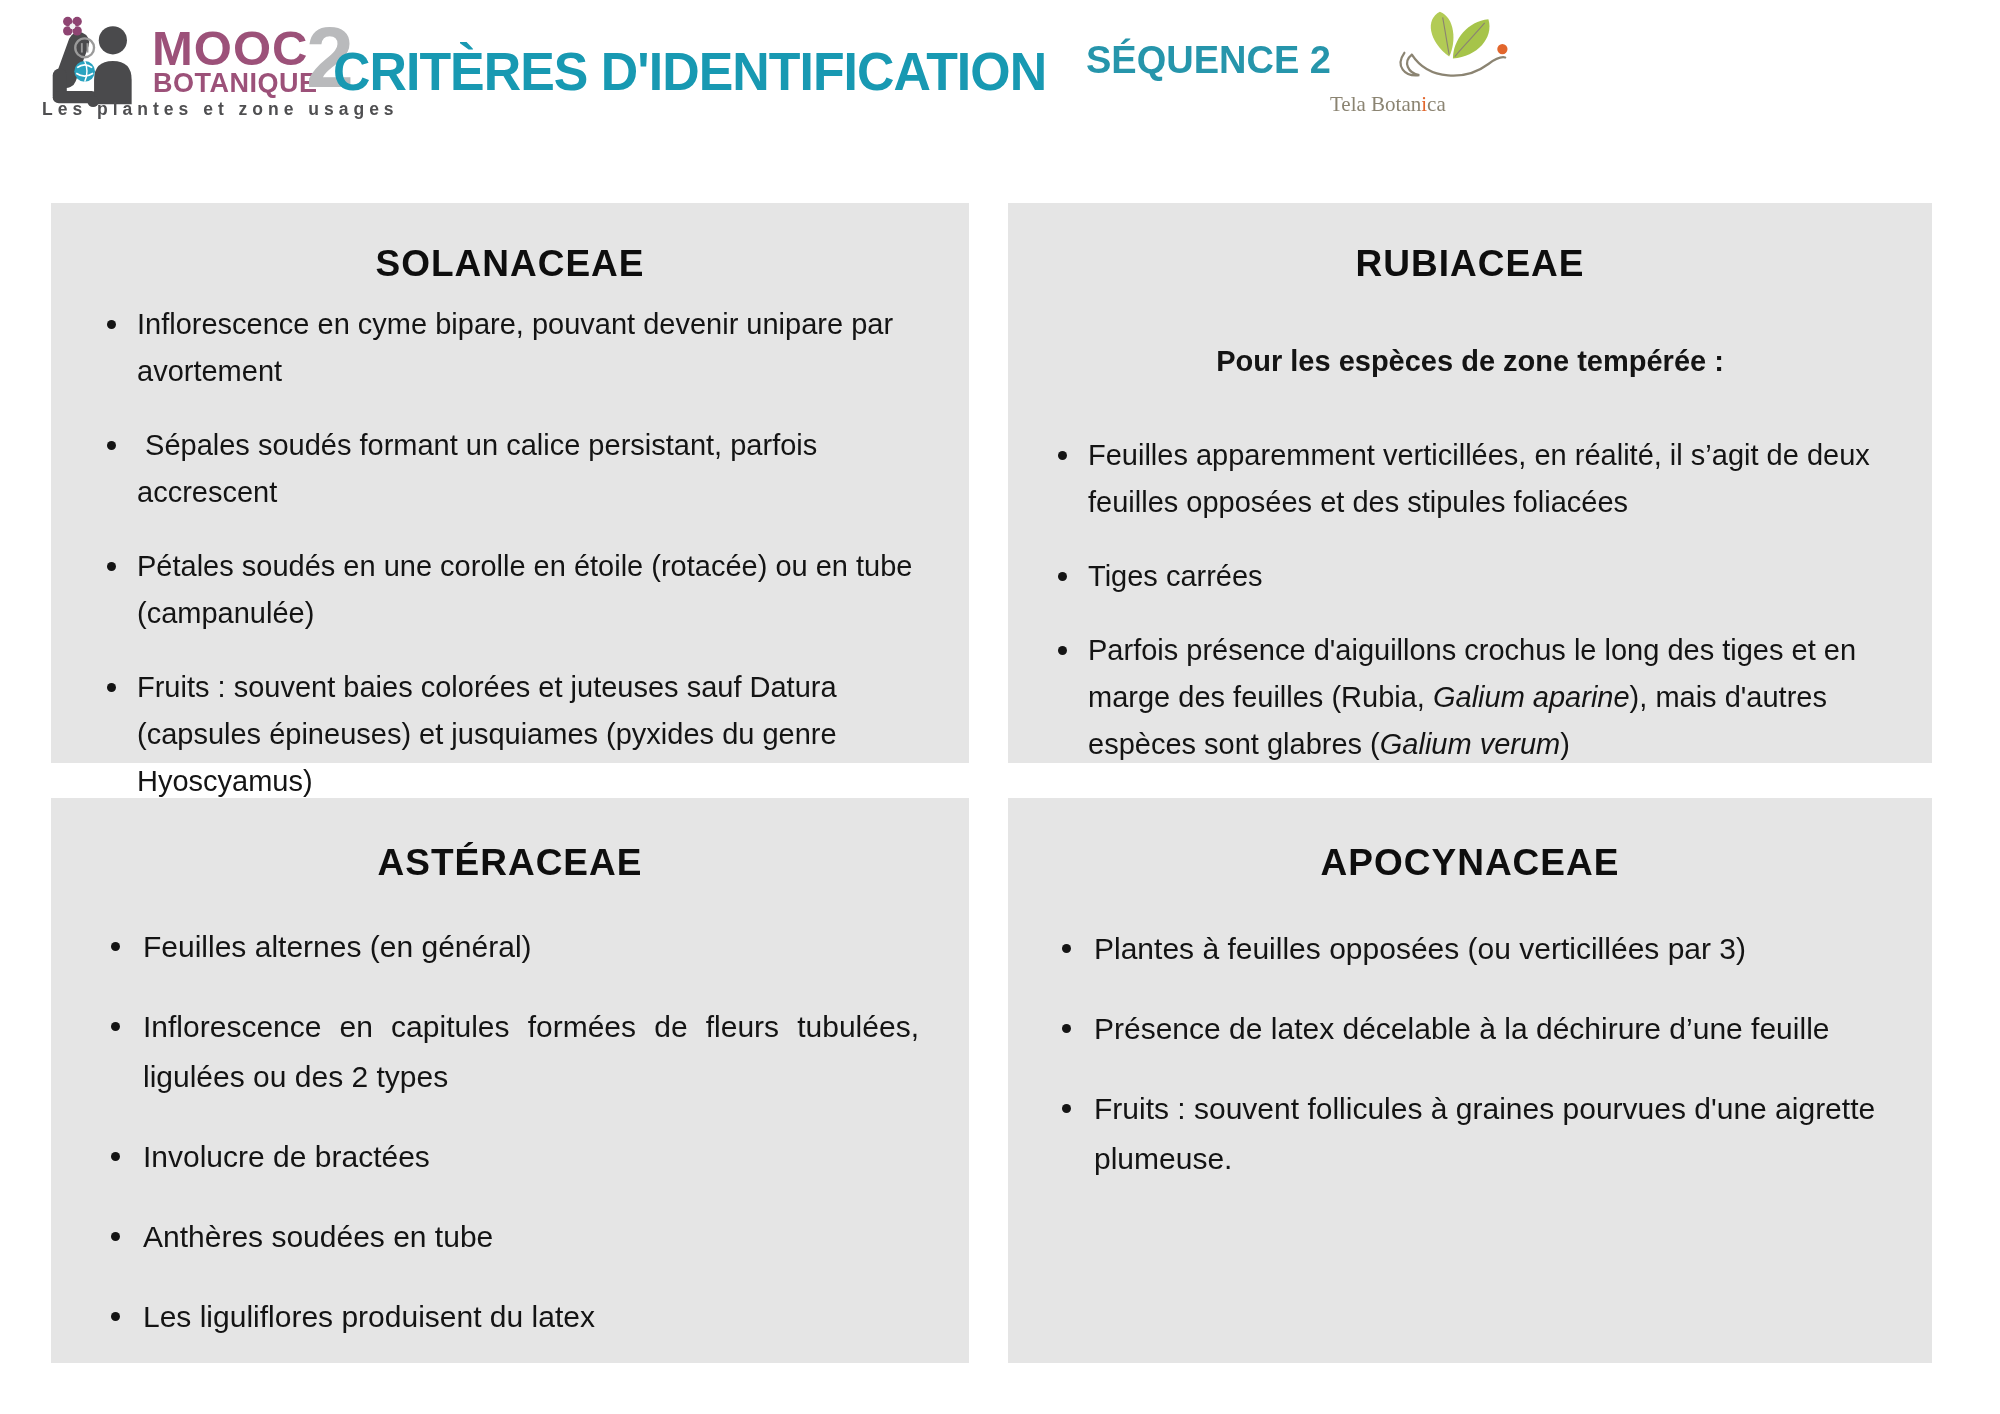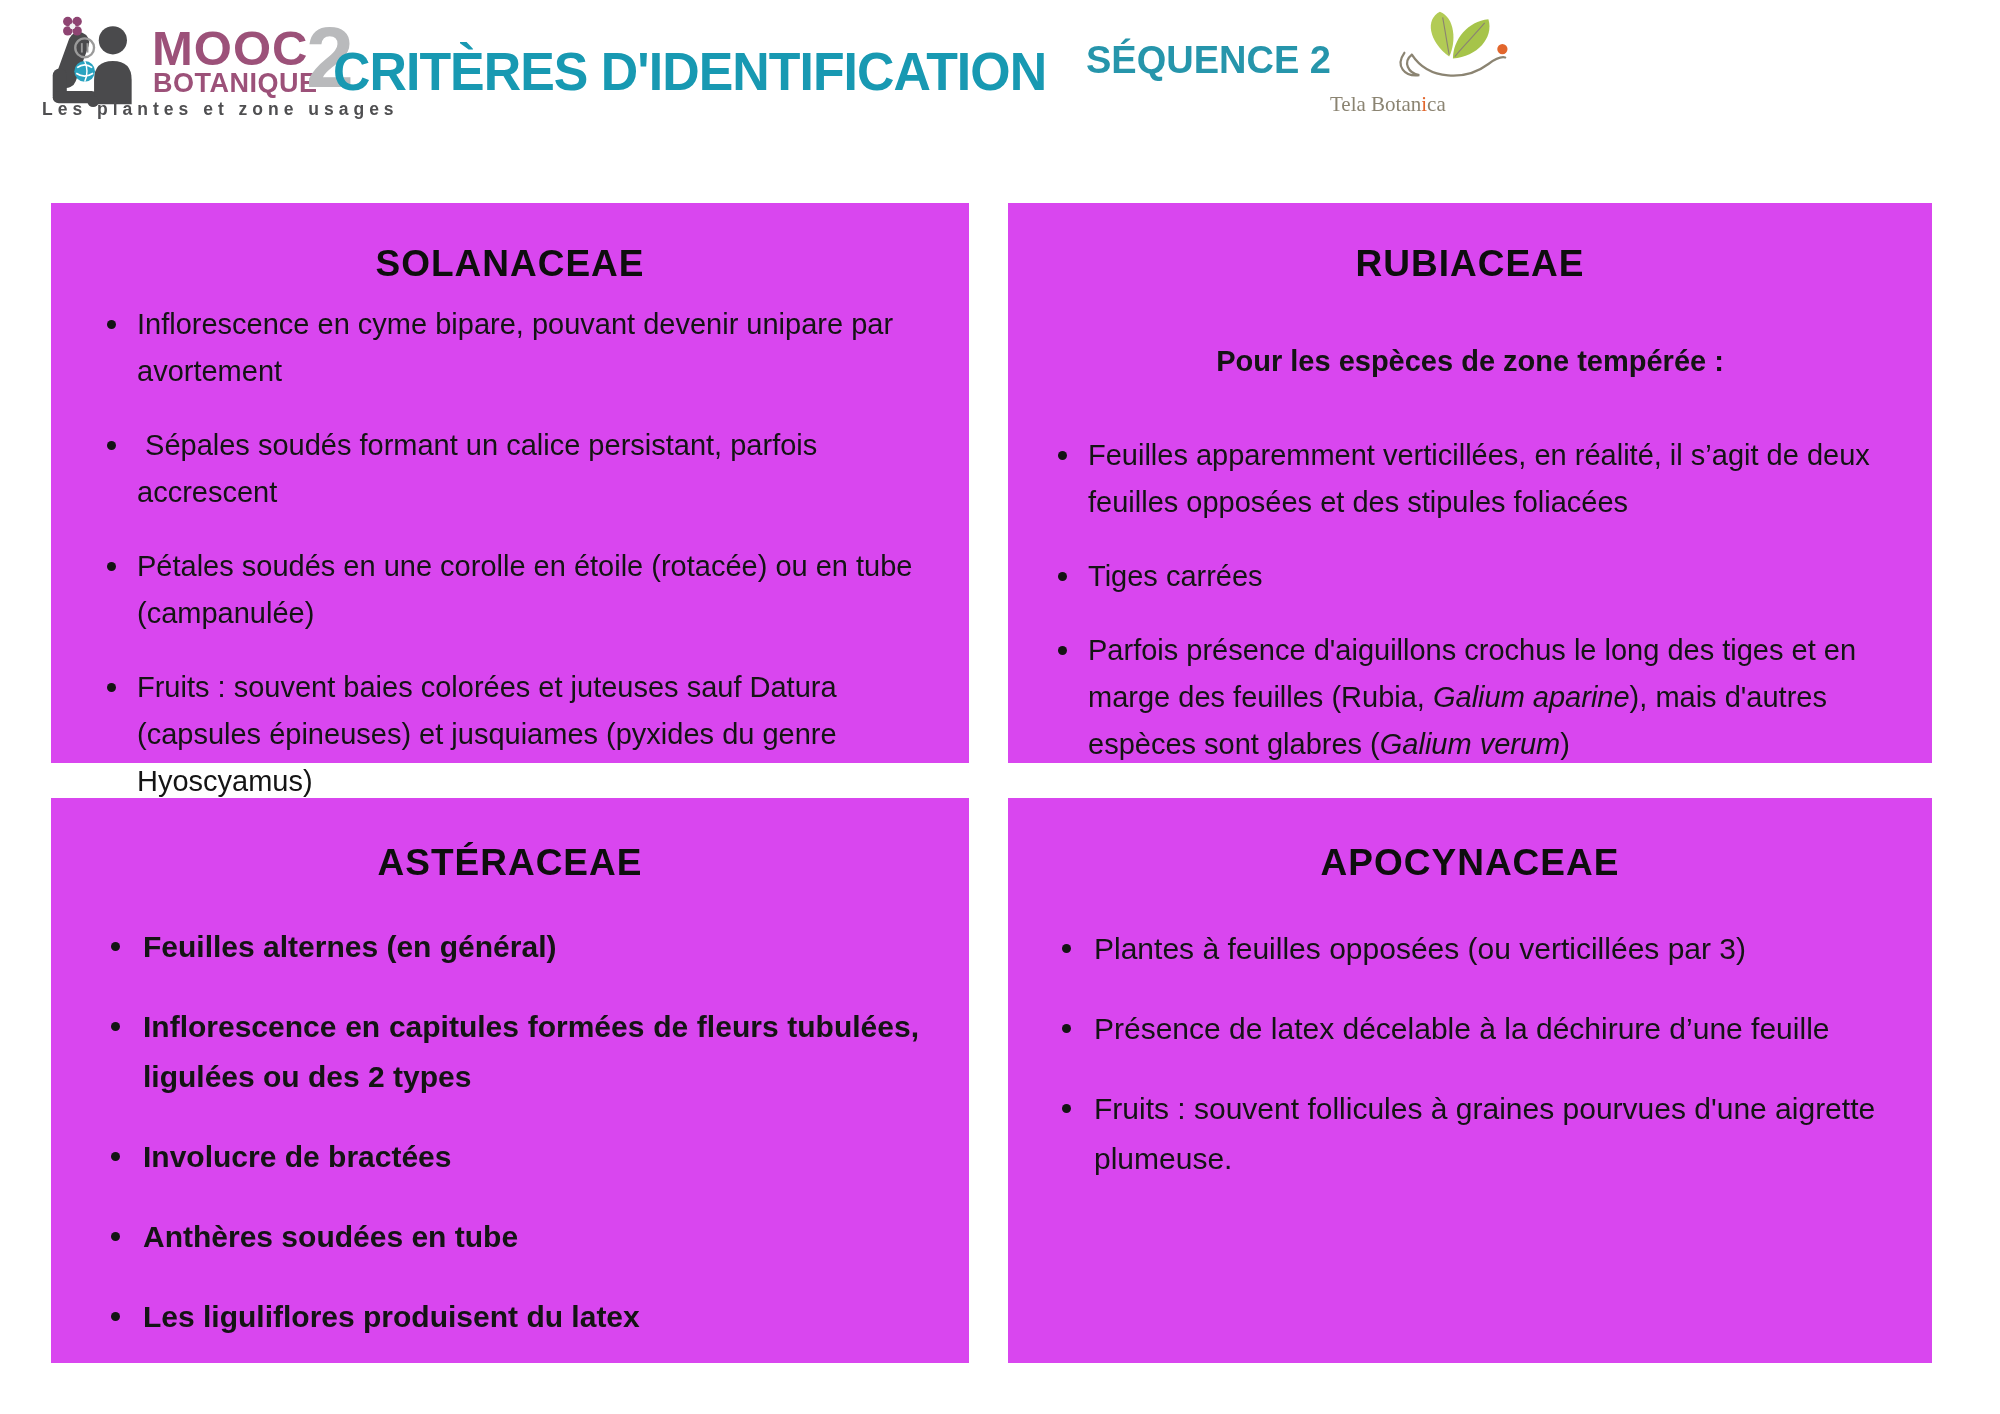--- a/index.html
+++ b/index.html
@@ -19,39 +19,39 @@
   .main-title{
     position:absolute;left:333px;top:40px;
     font-size:54px;font-weight:bold;letter-spacing:-1px;color:#1899b2;
     transform:scaleX(0.96);transform-origin:left top;white-space:nowrap;
   }
   .sequence-label{position:absolute;left:1086px;top:39px;font-size:38px;font-weight:bold;color:#2695ab;white-space:nowrap;}
   .tela-icon{position:absolute;left:1388px;top:8px;width:128px;height:84px;}
   .tela-name{position:absolute;left:1330px;top:92px;width:160px;text-align:left;font-size:21px;color:#8b8472;font-family:"Liberation Serif",serif;}
   .tela-name .accent{color:#e2662c;font-style:normal;}
   
-  .panel{position:absolute;background:#d946ef;color:#141414;}
+  .panel{position:absolute;background:#e5e5e5;color:#141414;}
   .panel h2{margin:0;text-align:center;font-size:37px;letter-spacing:1px;color:#0e0e0e;font-weight:bold;}
   .panel-subtitle{font-weight:bold;font-size:29px;text-align:center;margin:60px 0 0 0;}
   .panel ul{list-style:none;margin:0;padding:0;}
   .panel li{position:relative;}
   .panel li::before{content:"";position:absolute;border-radius:50%;background:#141414;}
   .panel-top li{padding-left:36px;font-size:29px;line-height:47px;margin-bottom:27px;}
   .panel-top li::before{left:6px;top:19px;width:9px;height:9px;}
   .panel-bottom li{padding-left:42px;font-size:30px;line-height:50px;margin-bottom:30px;}
   .panel-bottom li::before{left:10px;top:20px;width:9px;height:9px;}
   .panel .it{font-style:italic;}
   li.justify{text-align:justify;}
   .panel-a{left:51px;top:203px;width:918px;height:560px;padding:40px 50px;box-sizing:border-box;}
   .panel-b{left:1008px;top:203px;width:924px;height:560px;padding:40px 44px;box-sizing:border-box;}
   .panel-c{left:51px;top:798px;width:918px;height:565px;padding:44px 50px;box-sizing:border-box;}
   .panel-d{left:1008px;top:798px;width:924px;height:565px;padding:44px 44px;box-sizing:border-box;}
   .panel-a ul{margin-top:16px;}
   .panel-b ul{margin-top:54px;}
-  .panel-c ul{margin-top:38px;font-weight:bold;}
+  .panel-c ul{margin-top:38px;}
   .panel-d ul{margin-top:40px;}
 </style>
 </head>
 <body>
 
 <div class="slide">
 
   <svg class="mooc-icon" viewBox="0 0 110 100">
     <g>
       <rect x="20" y="18" width="22" height="62" rx="11" fill="#4a4a4c" transform="rotate(20 31 49)"></rect>

